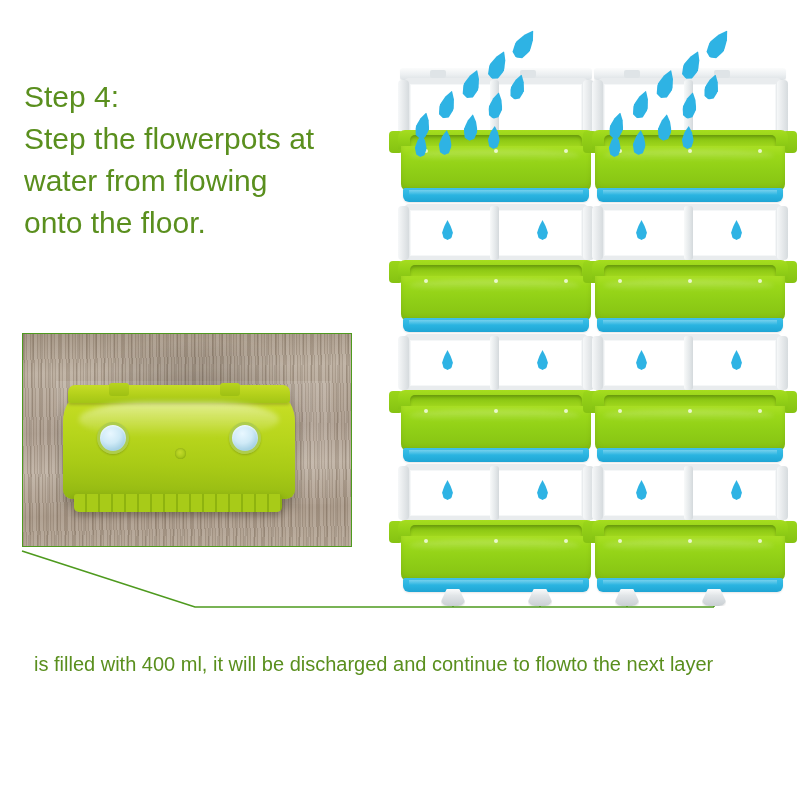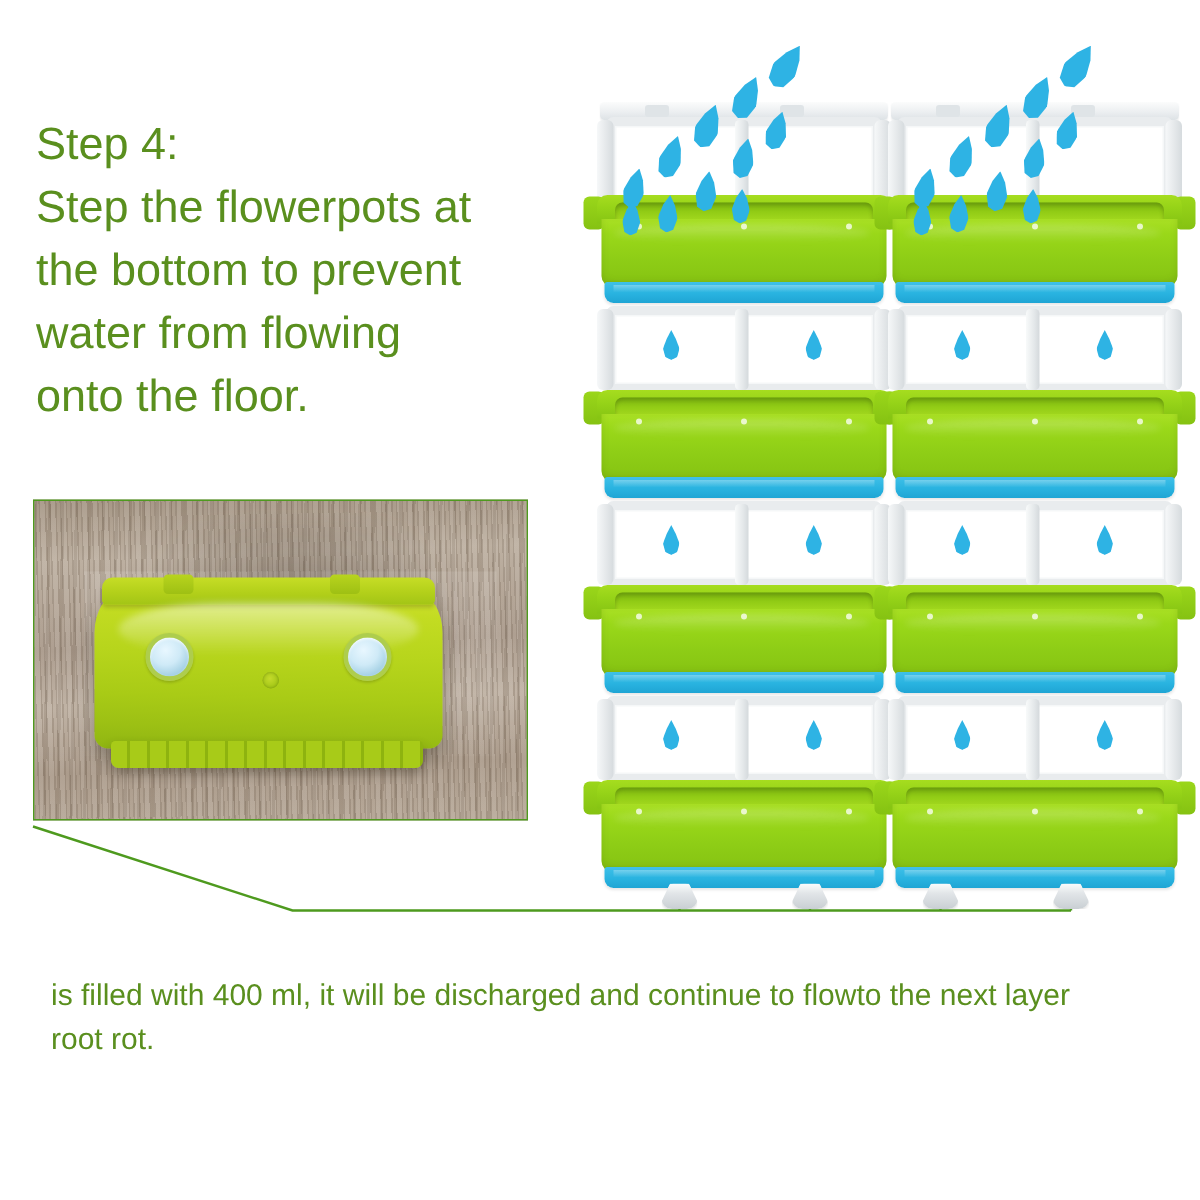--- a/index.html
+++ b/index.html
@@ -364,21 +364,20 @@
     font-family: "Liberation Sans", sans-serif;
     white-space: pre;
   }
 </style>
 </head>
 <body>
 
 <div id="step-text-block">
   <div class="step-line">Step 4:</div>
   <div class="step-line">Step the flowerpots at</div>
-  <div class="step-line">the bottom to prevent</div>
   <div class="step-line">water from flowing</div>
   <div class="step-line">onto the floor.</div>
 </div>
 
 <div id="photo-inset">
   <div id="wood-bg"></div>
   <div id="wood-panel-edge"></div>
   <div id="wood-shadow"></div>
 
   <div id="pot-photo-body">
@@ -631,14 +630,13 @@
   <div class="tower-stopper" style="left:217px; top:521px;">
     <div class="tower-stopper-cap"></div>
   </div>
   <div class="tower-stopper" style="left:304px; top:521px;">
     <div class="tower-stopper-cap"></div>
   </div>
 </div>
 
 <div id="bottom-paragraph">
   <div class="para-line">is filled with 400 ml, it will be discharged and continue to flowto the next layer</div>
-  <div class="para-line">root rot.</div>
 </div>
 
 </body></html>

